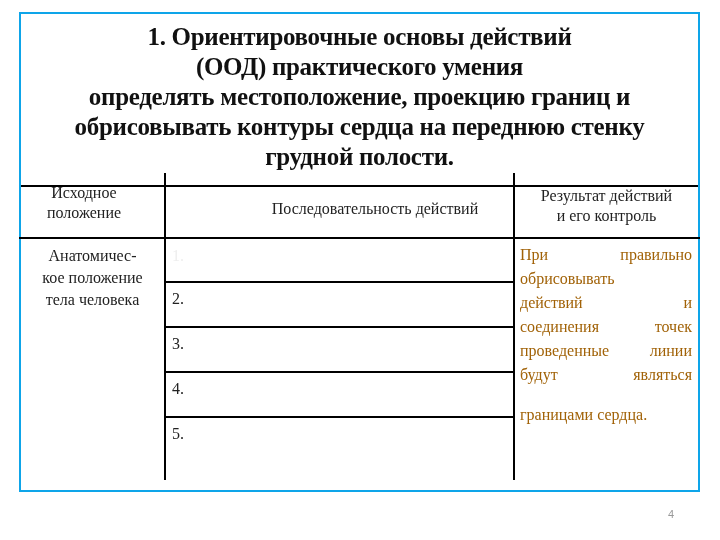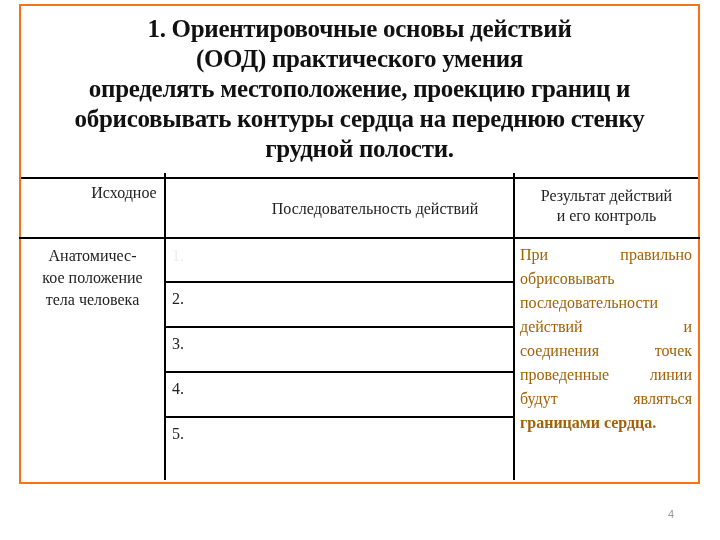--- a/index.html
+++ b/index.html
@@ -1,19 +1,19 @@
 <!DOCTYPE html>
 <html><head>
   <meta charset="utf-8">
   <style>
     html, body { margin: 0; padding: 0; background: #ffffff; }
     body { width: 720px; height: 540px; position: relative; overflow: hidden; }
     .frame {
-      position: absolute; left: 19px; top: 4px; width: 681px; height: 480px;
-      border: 2px solid #f97316; box-sizing: border-box;
+      position: absolute; left: 19px; top: 12px; width: 681px; height: 480px;
+      border: 2px solid #0ea5e9; box-sizing: border-box;
     }
     .title {
       position: absolute; left: 0; top: 0; width: 677px; height: 173px;
       border-bottom: 2px solid #000; box-sizing: border-box;
       font-family: "Liberation Serif", serif; font-weight: bold;
       font-size: 25px; line-height: 30px; text-align: center; color: #111;
       padding-top: 8px;
     }
     .title div { white-space: nowrap; letter-spacing: -0.3px; }
     .col {
@@ -23,21 +23,21 @@
     .vline { position: absolute; width: 2px; background: #000; }
     .hline { position: absolute; height: 2px; background: #000; }
     .hdr { font-size: 16px; line-height: 20px; text-align: center; }
     .left-body { font-size: 16px; line-height: 22px; text-align: center; }
     .step { position: absolute; left: 172px; font-family: "Liberation Serif", serif; font-size: 16px; color: #222; }
     .result {
       position: absolute; left: 520px; top: 243px; width: 172px;
       font-family: "Liberation Serif", serif; font-size: 16px; line-height: 24px; color: #a16207;
       text-align: justify; text-align-last: justify;
     }
-    .result .bold { font-weight: bold; text-align-last: left; }
+    .result .bold { font-weight: normal; text-align-last: left; margin-top: 16px; }
     .page-num {
       position: absolute; left: 668px; top: 508px;
       font-family: "Liberation Sans", sans-serif; font-size: 11px; color: #999;
     }
   </style>
 </head>
 <body>
 
 <div class="frame">
   <div class="title">
@@ -50,22 +50,23 @@
 </div>
 
 <div class="vline" style="left:164px; top:173px; height:307px;"></div>
 <div class="vline" style="left:513px; top:173px; height:307px;"></div>
 <div class="hline" style="left:19px; top:237px; width:681px;"></div>
 <div class="hline" style="left:165px; top:281px; width:349px;"></div>
 <div class="hline" style="left:165px; top:326px; width:349px;"></div>
 <div class="hline" style="left:165px; top:371px; width:349px;"></div>
 <div class="hline" style="left:165px; top:416px; width:349px;"></div>
 
-<div class="col hdr" style="left:21px; top:183px; width:126px;margin-left:40px;">
+<div class="col hdr" style="left:21px; top:183px; width:126px;">
   <div>Исходное</div>
+  <div>положение</div>
 </div>
 <div class="col hdr" style="left:166px; top:199px; width:418px;">
   <div>Последовательность действий</div>
 </div>
 <div class="col hdr" style="left:515px; top:186px; width:183px;">
   <div>Результат действий</div>
   <div>и его контроль</div>
 </div>
 
 <div class="col left-body" style="left:21px; top:245px; width:143px;">
@@ -76,21 +77,20 @@
 
 <div class="step" style="top:247px; color:#eee;">1.</div>
 <div class="step" style="top:290px;">2.</div>
 <div class="step" style="top:335px;">3.</div>
 <div class="step" style="top:380px;">4.</div>
 <div class="step" style="top:425px;">5.</div>
 
 <div class="result">
   <div>При правильно</div>
   <div style="text-align-last:left;">обрисовывать</div>
-  <div>последовательности</div>
   <div>действий и</div>
   <div>соединения точек</div>
   <div>проведенные линии</div>
   <div>будут являться</div>
   <div class="bold">границами сердца.</div>
 </div>
 
 <div class="page-num">4</div>
 
 </body></html>

